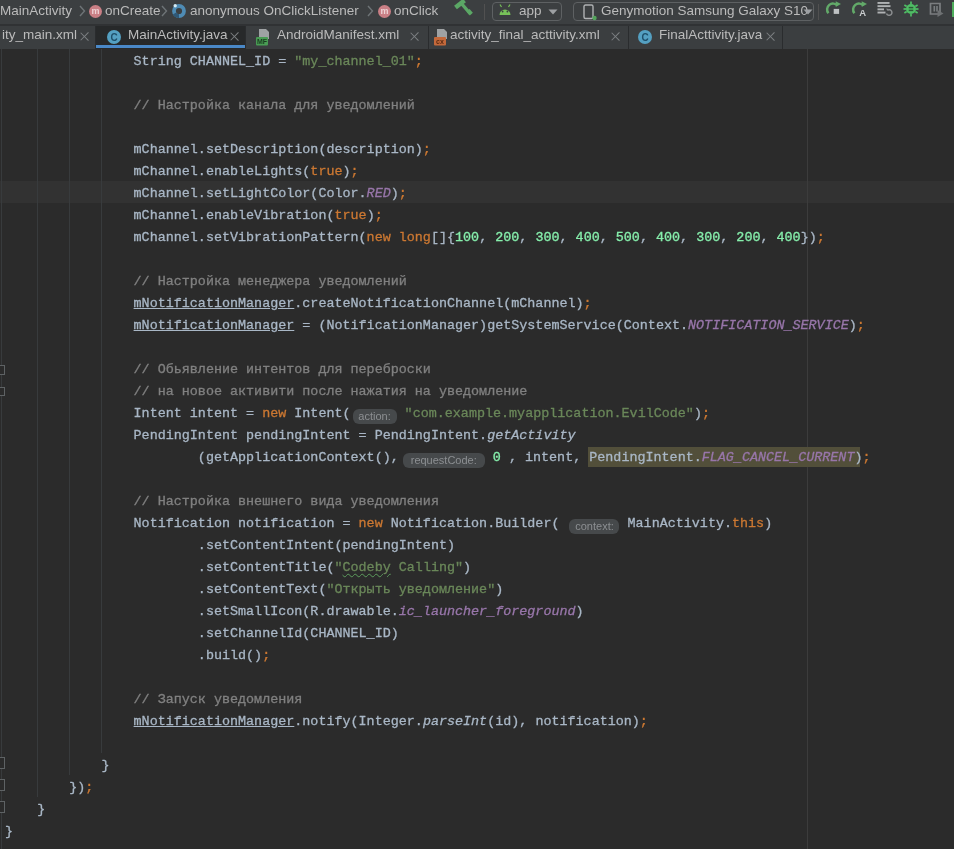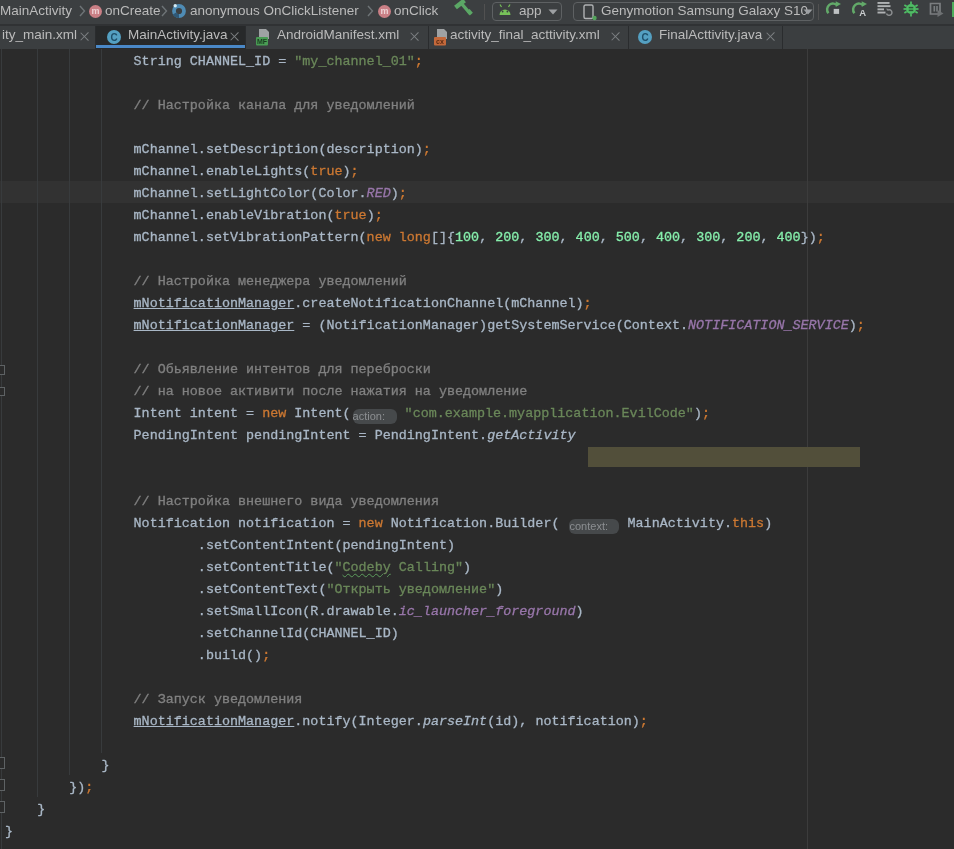--- a/index.html
+++ b/index.html
@@ -18,21 +18,21 @@
 #ed{position:absolute;left:0;top:49px;width:954px;height:800px;background:#2B2B2B}
 .ln{position:absolute;left:0;padding-left:5px;padding-top:2px;width:954px;height:24px;white-space:pre;font-family:"Liberation Mono",monospace;font-size:13.4px;line-height:22px;color:#A9B7C6;-webkit-text-stroke:0.3px}
 .k{color:#CC7832}
 .s{color:#6A8759}
 .n{color:#86efac}
 .c{color:#808080}
 .f{color:#9876AA}
 .i{font-style:italic}
 .u{text-decoration:underline}
 .w{text-decoration:underline wavy #5C9C5C;text-decoration-thickness:1px;text-underline-offset:2px}
-.pill{display:inline-block;height:15px;line-height:15px;border-radius:6px;background:#46494B;color:#8C8F92;font-family:"Liberation Sans",sans-serif;font-size:11px;vertical-align:-3px;-webkit-text-stroke:0}
+.pill{display:inline-block;height:15px;line-height:15px;border-radius:6px;background:#46494B;color:#8C8F92;font-family:"Liberation Sans",sans-serif;font-size:11px;text-align:center;vertical-align:-3px;-webkit-text-stroke:0}
 .vl{position:absolute;top:0;width:1px}
 .gl{background:#383B3D}
 .fold{position:absolute;left:0;width:5px;border:1px solid #5E6264;border-left:none;background:#2b2b2b}
 svg{position:absolute}
 </style></head><body>
 <div id="ed">
   <div style="position:absolute;left:0;top:132px;width:954px;height:22px;background:#323232"></div>
   <div class="vl gl" style="left:1px;height:800px"></div>
   <div class="vl gl" style="left:37px;height:748px"></div>
   <div class="vl gl" style="left:69px;height:726px"></div>
@@ -46,20 +46,21 @@
   <div class="ln" style="top:132px">                mChannel.setLightColor(Color.<span class="f i">RED</span>)<span class="k">;</span></div>
   <div class="ln" style="top:154px">                mChannel.enableVibration(<span class="k">true</span>)<span class="k">;</span></div>
   <div class="ln" style="top:176px">                mChannel.setVibrationPattern(<span class="k">new</span> <span class="k">long</span>[]{<span class="n">100</span>, <span class="n">200</span>, <span class="n">300</span>, <span class="n">400</span>, <span class="n">500</span>, <span class="n">400</span>, <span class="n">300</span>, <span class="n">200</span>, <span class="n">400</span>})<span class="k">;</span></div>
   <div class="ln" style="top:220px"><span class="c">                // Настройка менеджера уведомлений</span></div>
   <div class="ln" style="top:242px">                <span class="u">mNotificationManager</span>.createNotificationChannel(mChannel)<span class="k">;</span></div>
   <div class="ln" style="top:264px">                <span class="u">mNotificationManager</span> = (NotificationManager)getSystemService(Context.<span class="f i">NOTIFICATION_SERVICE</span>)<span class="k">;</span></div>
   <div class="ln" style="top:308px"><span class="c">                // Обьявление интентов для переброски</span></div>
   <div class="ln" style="top:330px"><span class="c">                // на новое активити после нажатия на уведомление</span></div>
   <div class="ln" style="top:352px">                Intent intent = <span class="k">new</span> Intent(<span class="pill" style="width:44px;margin-left:2px">action:</span> <span class="s">"com.example.myapplication.EvilCode"</span>)<span class="k">;</span></div>
   <div class="ln" style="top:374px">                PendingIntent pendingIntent = PendingIntent.<span class="i">getActivity</span></div>
+  <div class="ln" style="top:396px">                        (getApplicationContext(),<span class="pill" style="width:82px;margin-left:4px">requestCode:</span> <span class="n">0</span> , intent, PendingIntent.<span class="f i">FLAG_CANCEL_CURRENT</span>)<span class="k">;</span></div>
   <div class="ln" style="top:440px"><span class="c">                // Настройка внешнего вида уведомления</span></div>
   <div class="ln" style="top:462px">                Notification notification = <span class="k">new</span> Notification.Builder(<span class="pill" style="width:50px;margin-left:10px">context:</span> MainActivity.<span class="k">this</span>)</div>
   <div class="ln" style="top:484px">                        .setContentIntent(pendingIntent)</div>
   <div class="ln" style="top:506px">                        .setContentTitle(<span class="s">"<span class="w">Codeby</span> Calling"</span>)</div>
   <div class="ln" style="top:528px">                        .setContentText(<span class="s">"Открыть уведомление"</span>)</div>
   <div class="ln" style="top:550px">                        .setSmallIcon(R.drawable.<span class="f i">ic_launcher_foreground</span>)</div>
   <div class="ln" style="top:572px">                        .setChannelId(CHANNEL_ID)</div>
   <div class="ln" style="top:594px">                        .build()<span class="k">;</span></div>
   <div class="ln" style="top:638px"><span class="c">                // Запуск уведомления</span></div>
   <div class="ln" style="top:660px">                <span class="u">mNotificationManager</span>.notify(Integer.<span class="i">parseInt</span>(id), notification)<span class="k">;</span></div>

